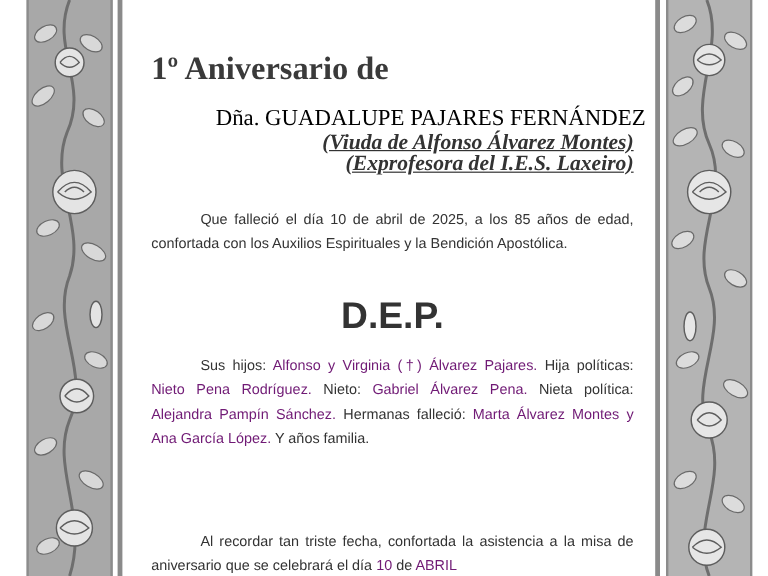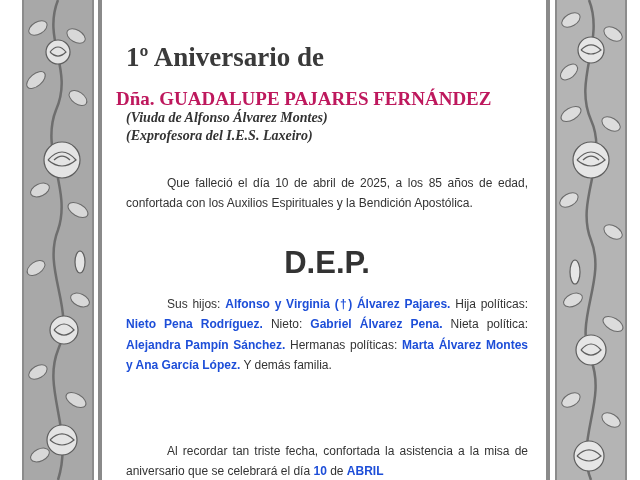--- a/index.html
+++ b/index.html
@@ -51,54 +51,55 @@
       font-size: 27px;
       line-height: 32px;
       color: #3a3a3a;
       margin-top: 15px;
     }
     .name {
       position: absolute;
       top: 88px;
       left: -10px;
       width: 422px;
-      text-align: left;
+      text-align: right;
       font-family: "Liberation Serif", "DejaVu Serif", serif;
-      font-weight: bold;
+      font-weight: normal;
       font-size: 19px;
       line-height: 22px;
-      color: #be185d;
+      color: #000000;
       white-space: nowrap;
     }
     .subtitle {
       position: absolute;
       left: 0;
       width: 402px;
-      text-align: left;
+      text-align: right;
       font-family: "Liberation Serif", "DejaVu Serif", serif;
       font-weight: bold;
       font-style: italic;
-      font-size: 14px;
+      font-size: 18px;
       line-height: 18px;
       color: #333;
+      text-decoration: underline;
     }
     .sub1 { top: 109px; }
     .sub2 { top: 127px; }
 
     .para {
       position: absolute;
       left: 0;
       width: 402px;
       font-family: "Liberation Sans", "DejaVu Sans", sans-serif;
       font-size: 12px;
       color: #333;
       text-align: justify;
       text-indent: 41px;
     }
-    .para b { font-weight: bold; color: #1d4ed8; }
+    .para b { font-weight: normal; color: #701a75; }
     .p-death { top: 174px; line-height: 19.5px; }
     .dep {
       position: absolute;
       top: 249px;
       left: 0;
       width: 402px;
       text-align: center;
       font-family: "Liberation Sans", "DejaVu Sans", sans-serif;
       font-weight: bold;
       font-size: 31px;
@@ -184,16 +185,16 @@
 <div class="content">
   <div class="title">1º Aniversario de</div>
   <div class="name">Dña. GUADALUPE PAJARES FERNÁNDEZ</div>
   <div class="subtitle sub1">(Viuda de Alfonso Álvarez Montes)</div>
   <div class="subtitle sub2">(Exprofesora del I.E.S. Laxeiro)</div>
 
   <div class="para p-death">Que falleció el día 10 de abril de 2025, a los 85 años de edad, confortada con los Auxilios Espirituales y la Bendición Apostólica.</div>
 
   <div class="dep">D.E.P.</div>
 
-  <div class="para p-family"><span>Sus hijos: </span><b>Alfonso y Virginia (†) Álvarez Pajares.</b><span> Hija políticas: </span><b>Nieto Pena Rodríguez.</b><span> Nieto: </span><b>Gabriel Álvarez Pena.</b><span> Nieta política: </span><b>Alejandra Pampín Sánchez.</b><span> Hermanas políticas: </span><b>Marta Álvarez Montes y Ana García López.</b><span> Y demás familia.</span></div>
+  <div class="para p-family"><span>Sus hijos: </span><b>Alfonso y Virginia (†) Álvarez Pajares.</b><span> Hija políticas: </span><b>Nieto Pena Rodríguez.</b><span> Nieto: </span><b>Gabriel Álvarez Pena.</b><span> Nieta política: </span><b>Alejandra Pampín Sánchez.</b><span> Hermanas falleció: </span><b>Marta Álvarez Montes y Ana García López.</b><span> Y años familia.</span></div>
 
   <div class="para p-mass"><span>Al recordar tan triste fecha, confortada la asistencia a la misa de aniversario que se celebrará el día </span><b>10</b><span> de </span><b>ABRIL</b></div>
 </div>
 
 </body></html>

